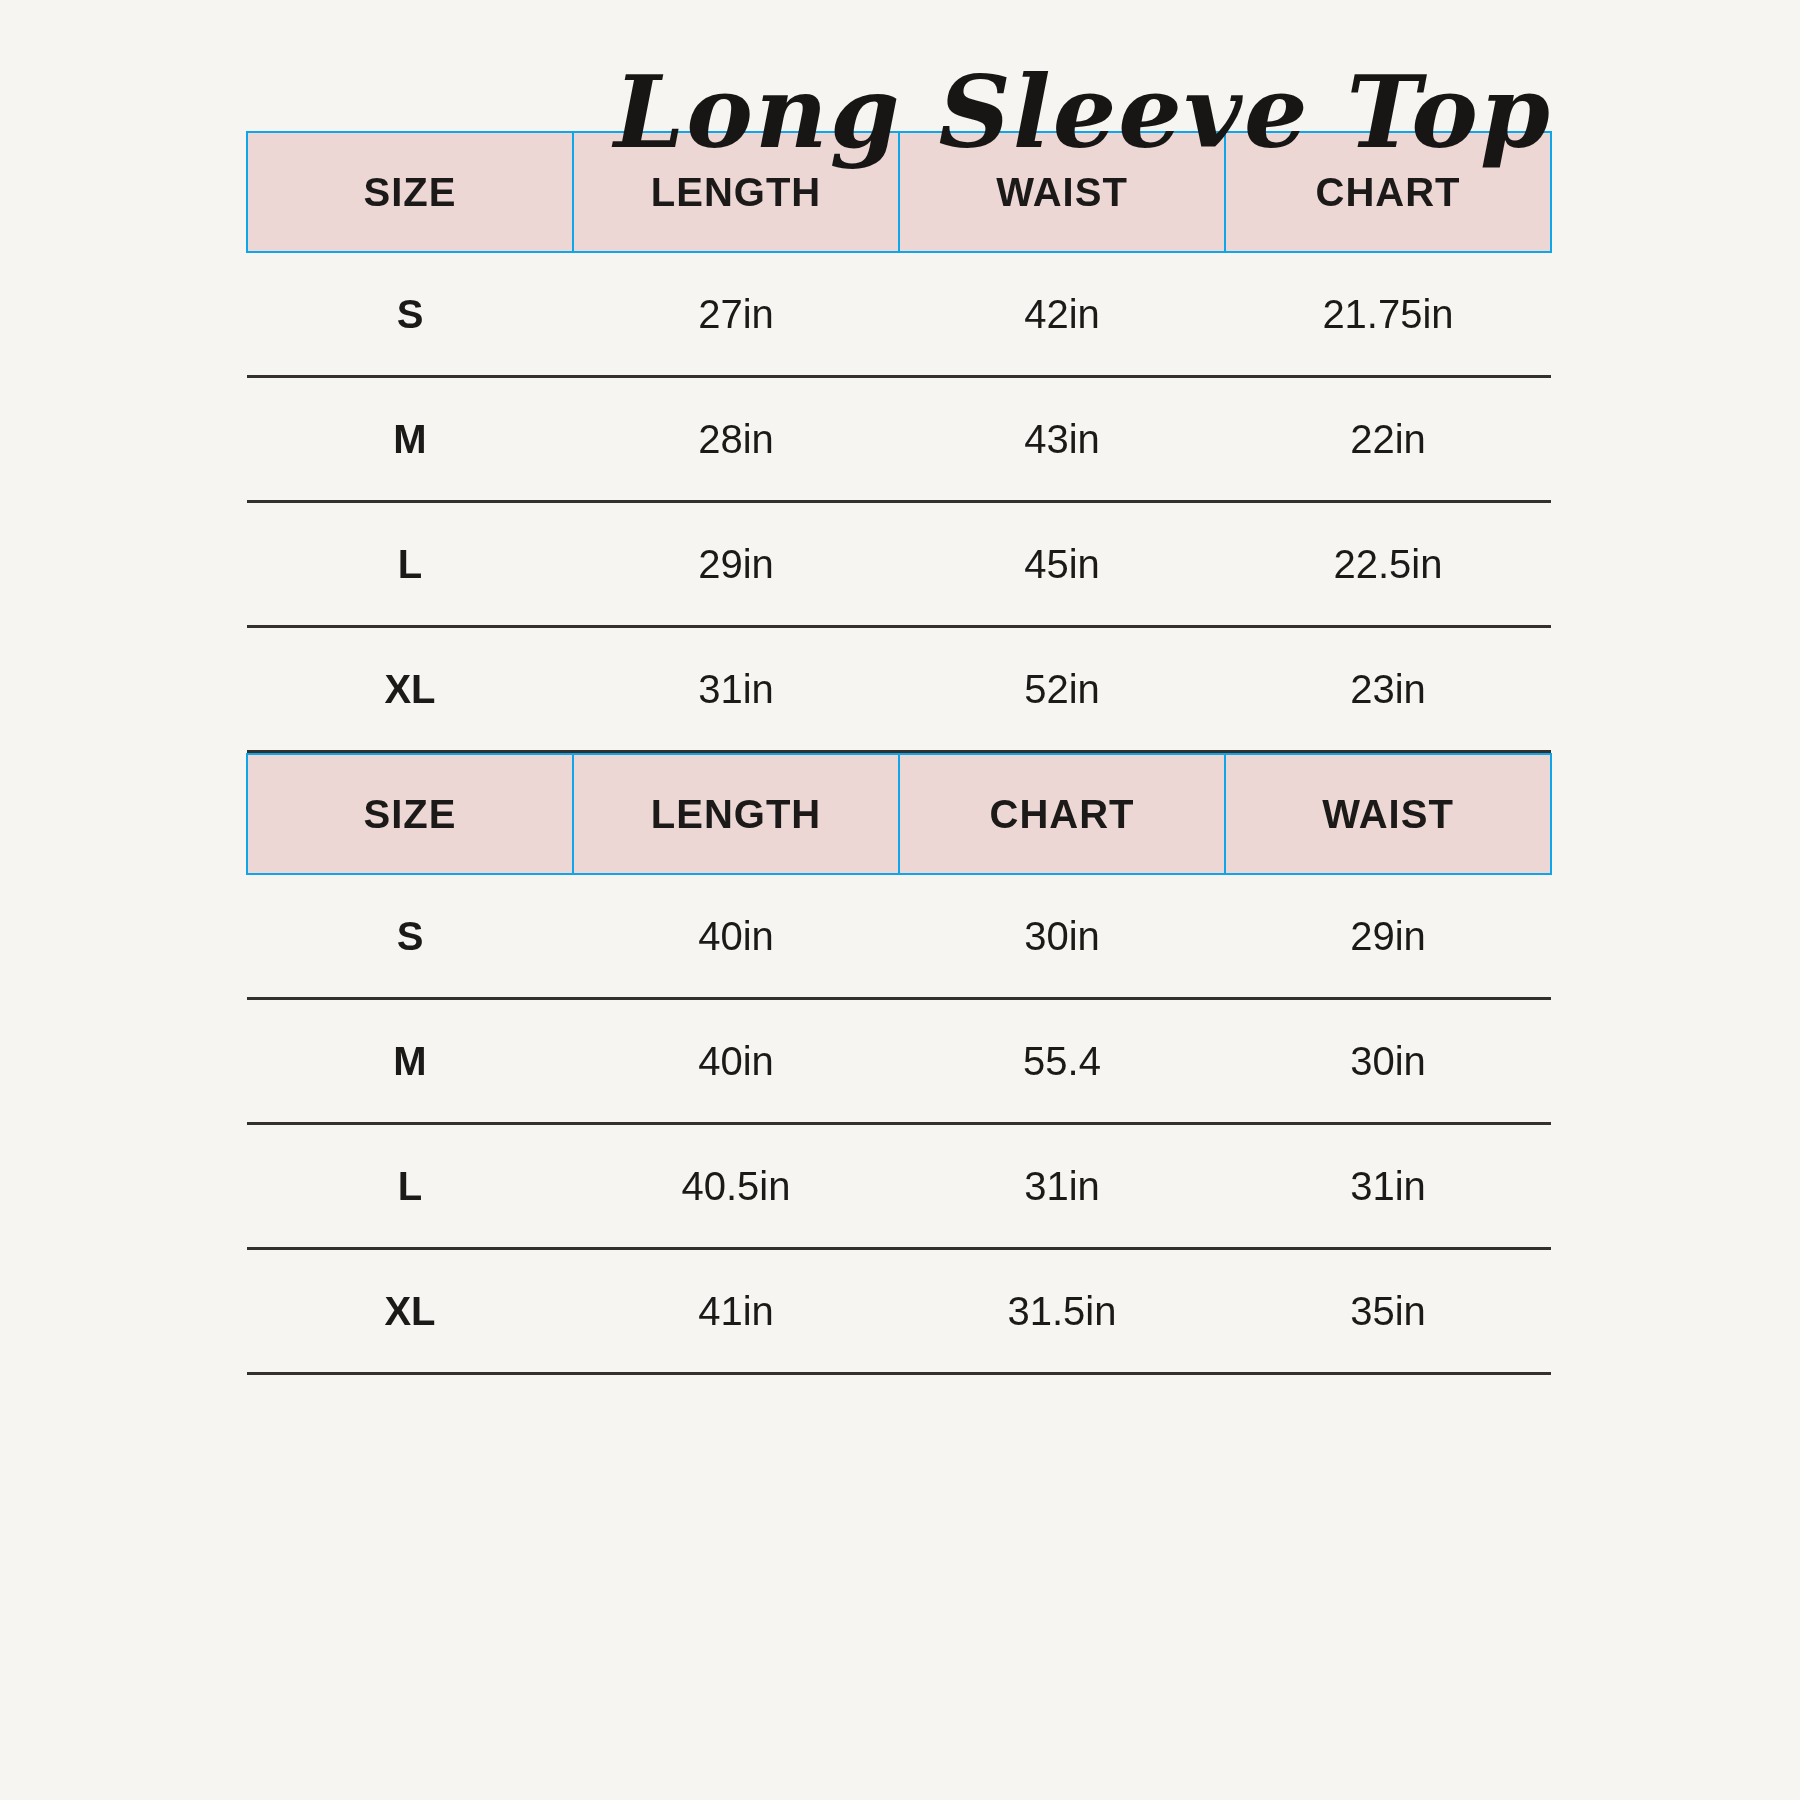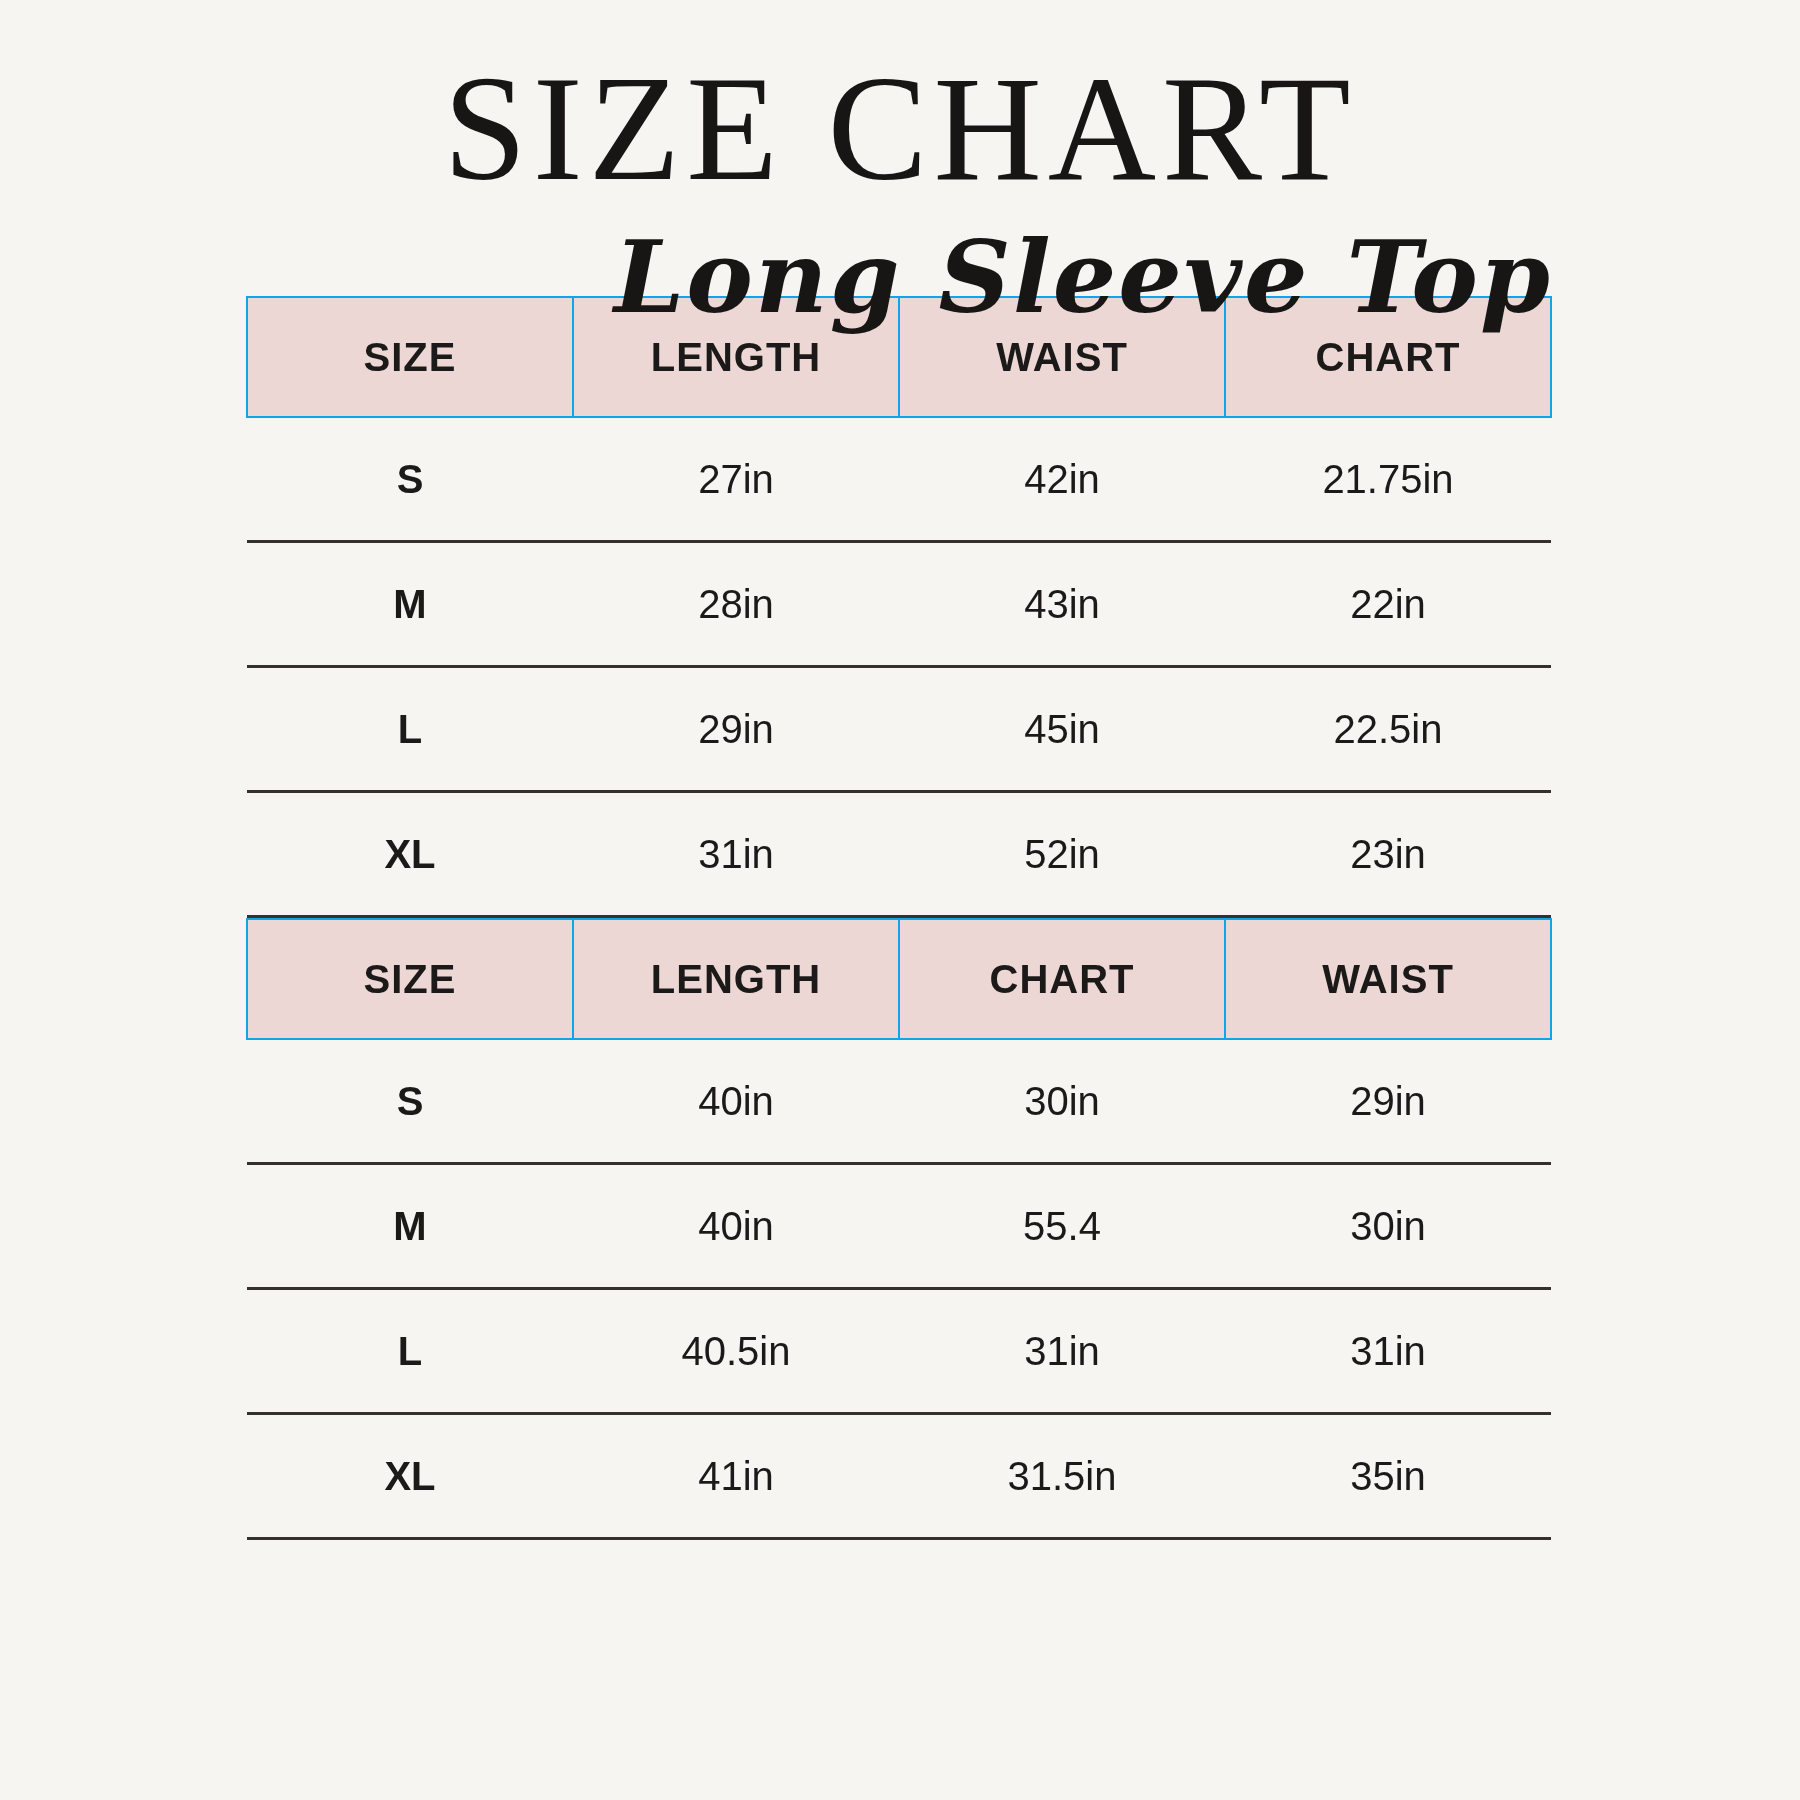--- a/index.html
+++ b/index.html
@@ -81,21 +81,20 @@
     color: #1c1a18;
   }
   table.size-table tbody td.size-col {
     font-weight: bold;
   }
 </style>
 </head>
 <body style="--bg: #f7f5f1; --header-pink: #ecd7d5;">
 
 <div class="page">
-  <h1 class="title">SIZE CHART</h1>
 
   <div class="content">
 
     <section>
       <h2 class="script-heading heading-top">Long Sleeve Top</h2>
       <table class="size-table">
         <thead>
           <tr>
             <th>SIZE</th>
             <th>LENGTH</th>

